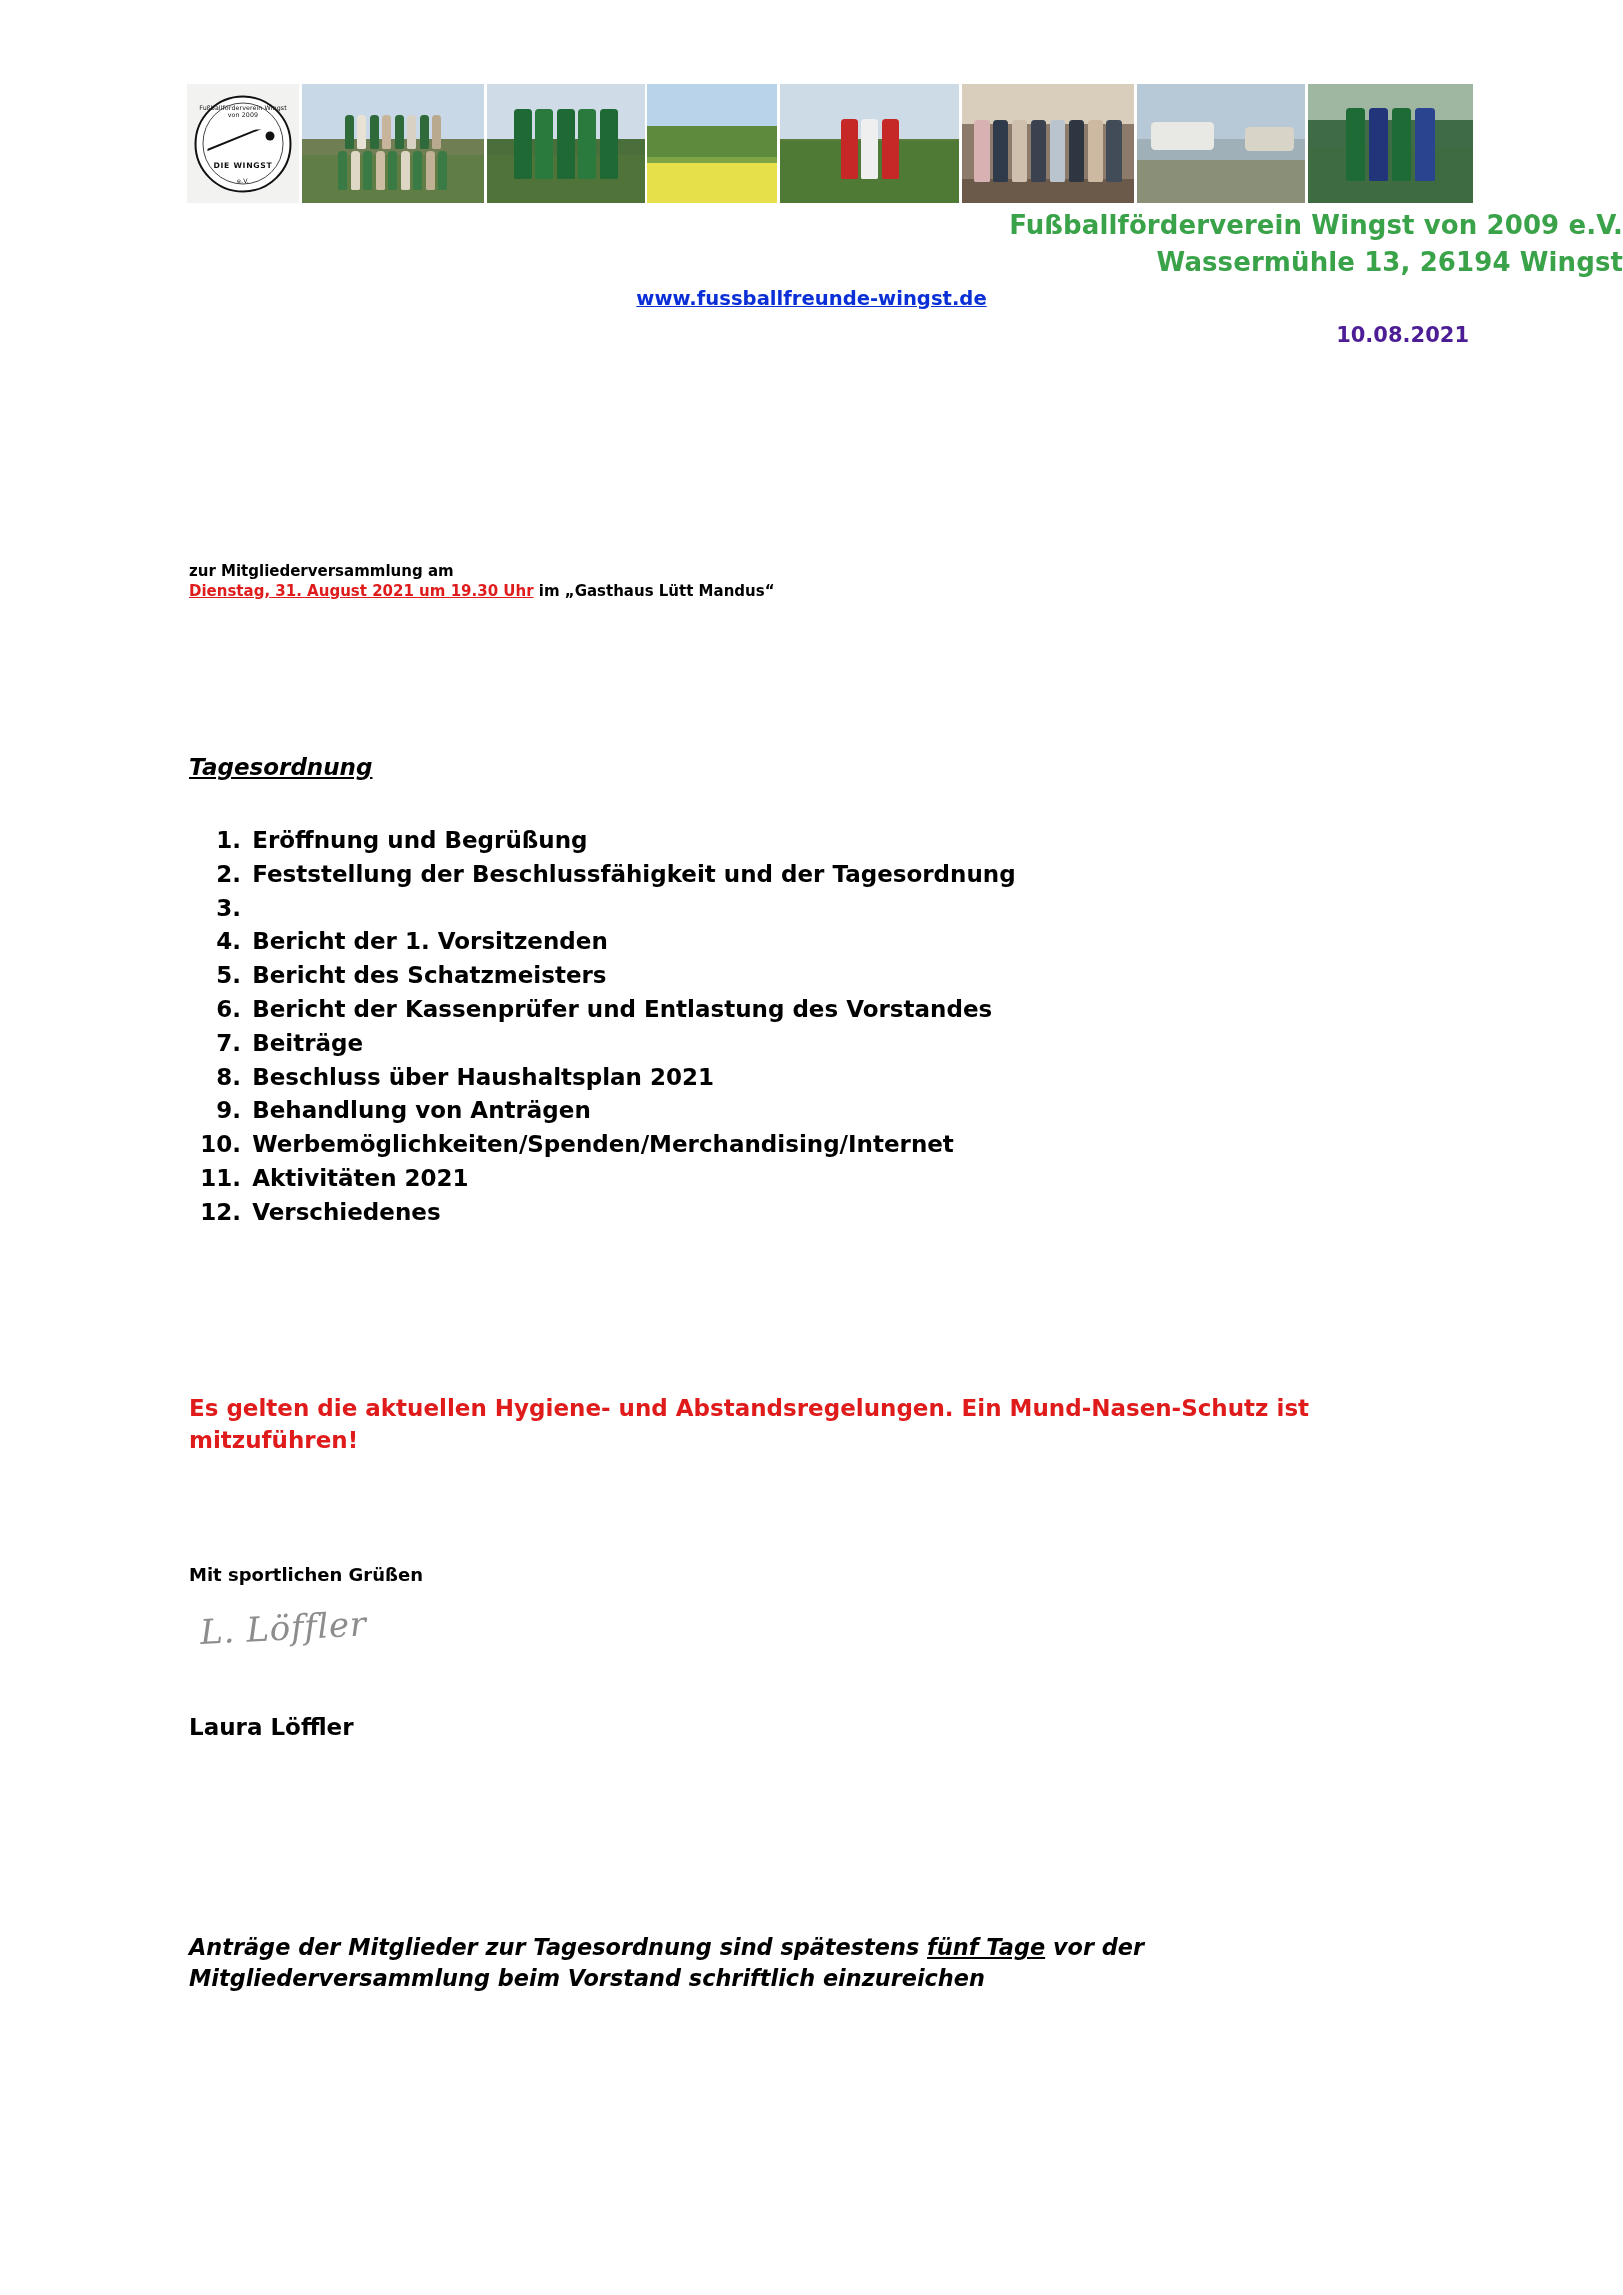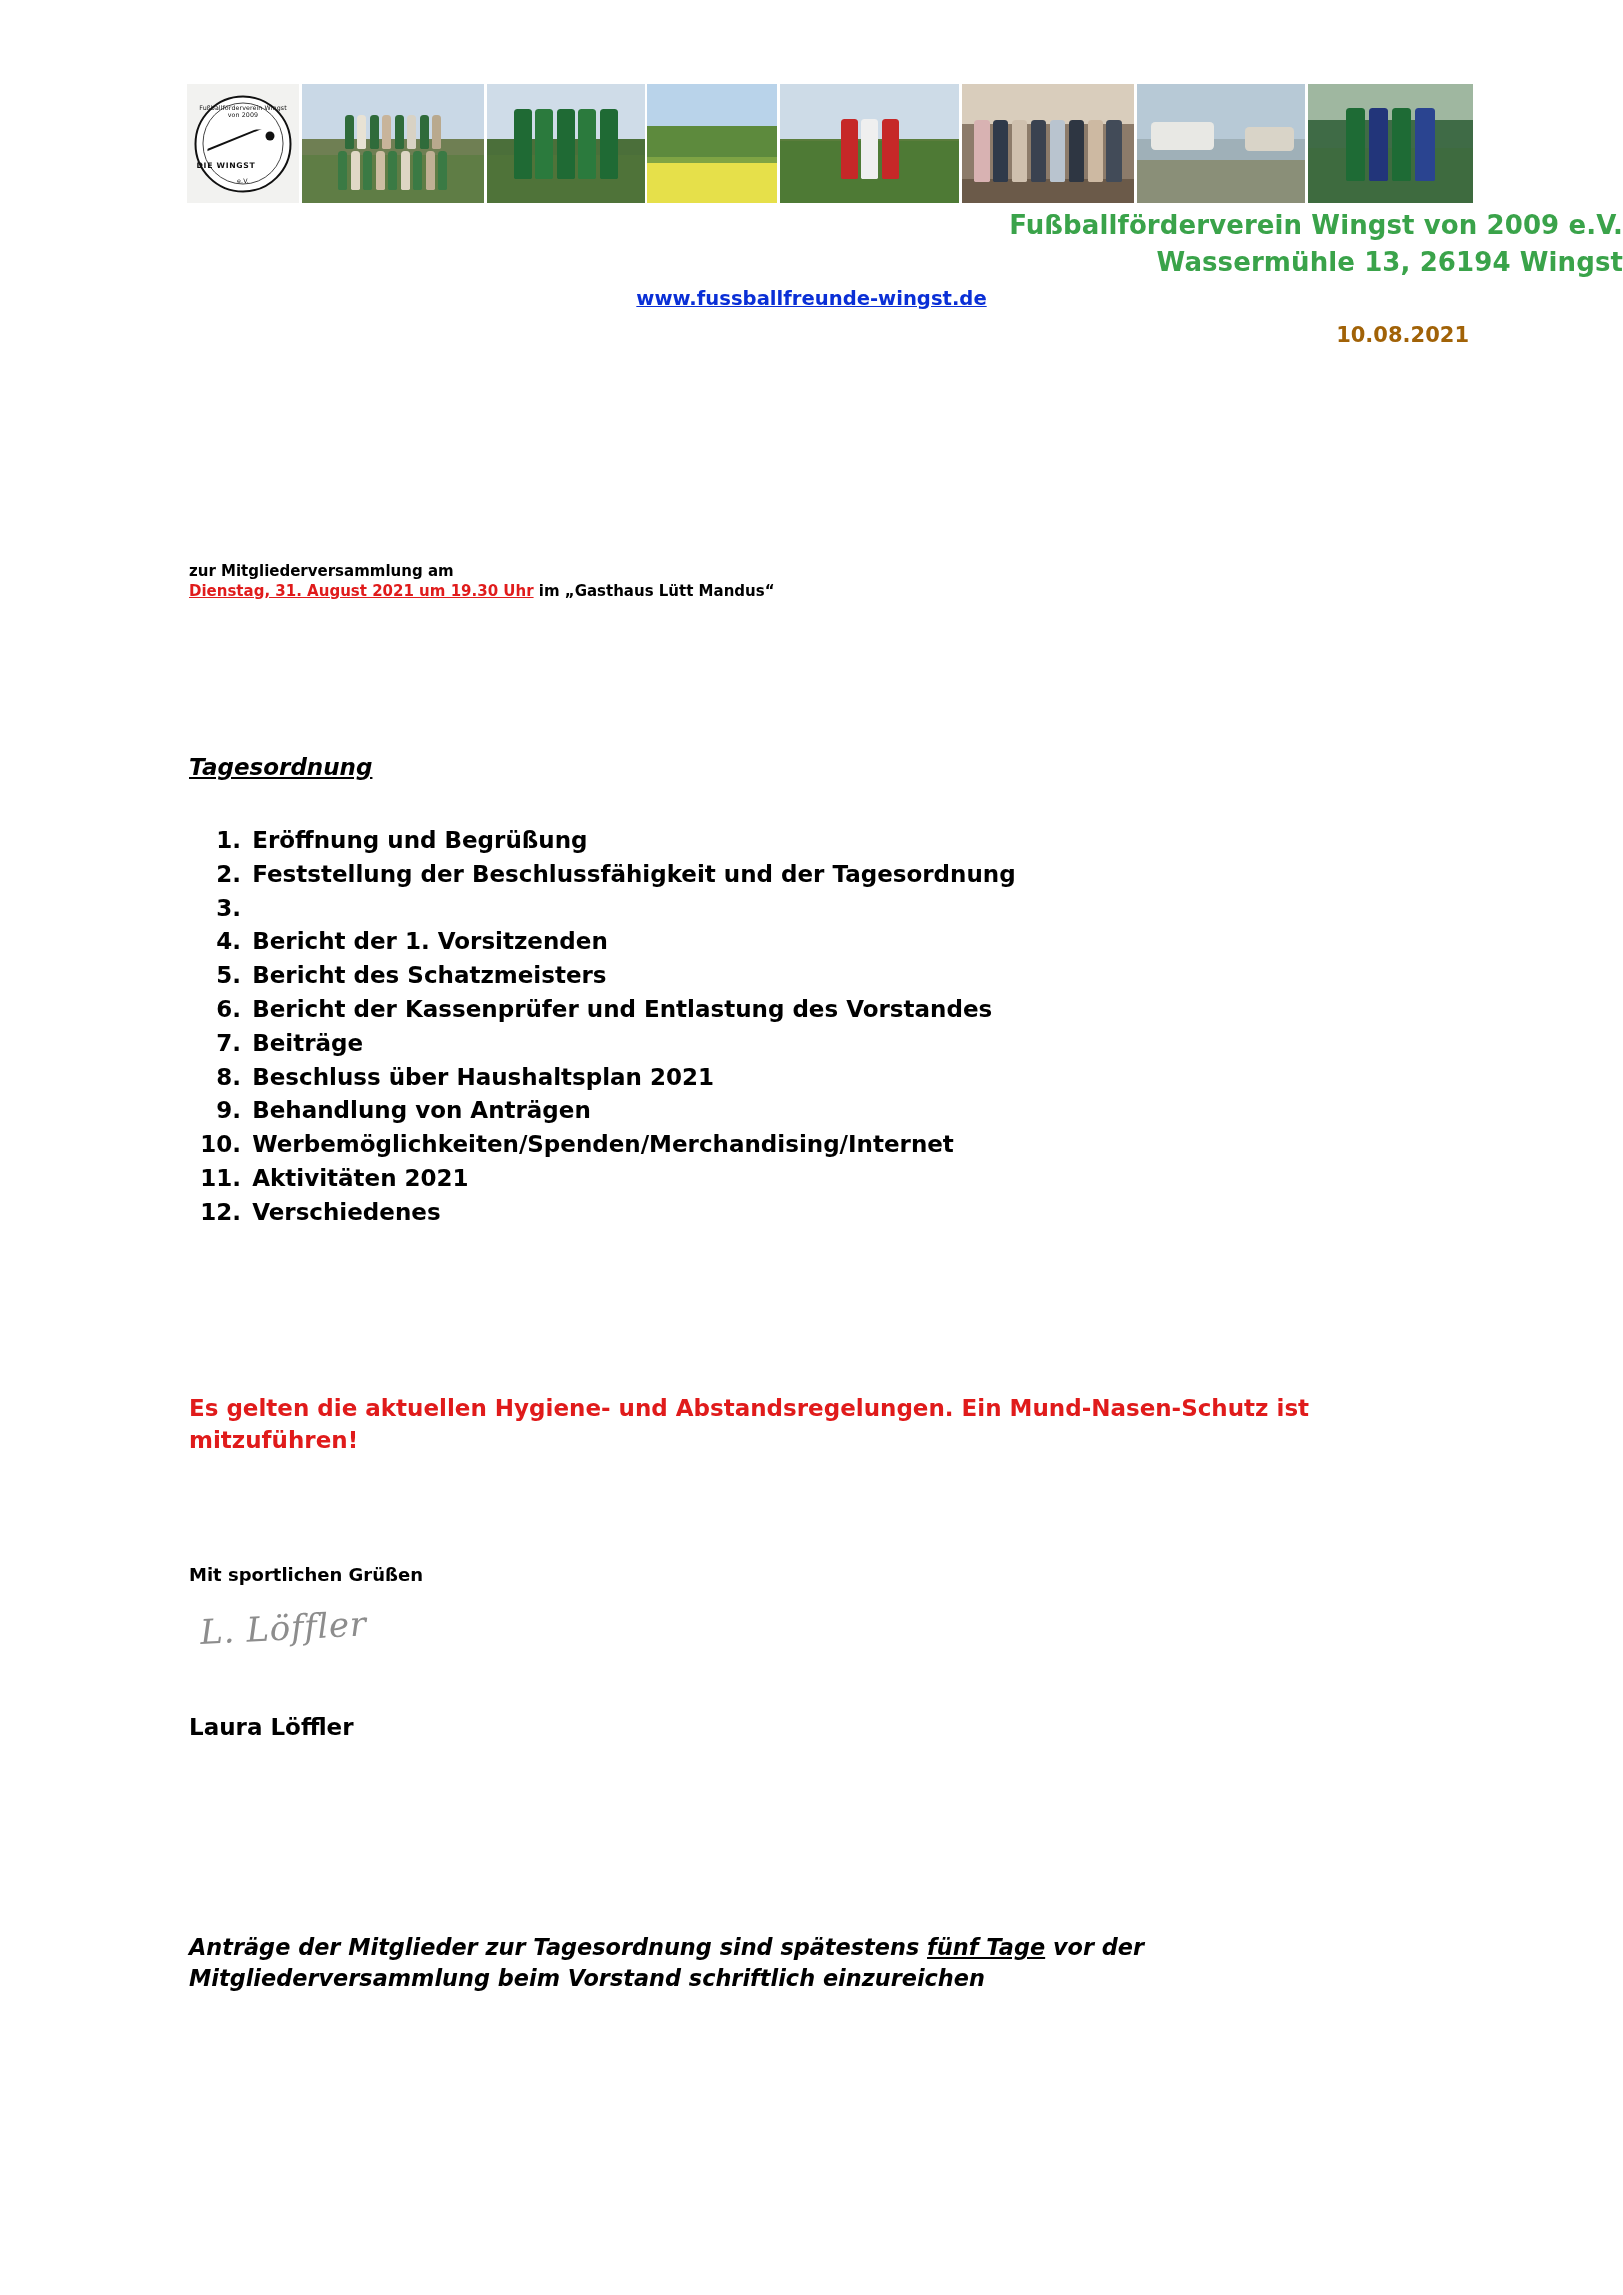--- a/index.html
+++ b/index.html
@@ -92,21 +92,21 @@
   .crest-ball {
     position: absolute;
     right: 4.2px; top: 2.8px;
     width: 9px; height: 9px;
     border-radius: 50%;
     background: #111;
   }
   .crest-label {
     position: absolute;
     left: 0; right: 17px; bottom: 21px;
-    text-align: left;
+    text-align: right;
     font-size: 7.7px;
     font-weight: bold;
     letter-spacing: 0.7px;
     color: #111;
   }
 
   
   .ph-sky   { position:absolute; left:0; right:0; top:0; height:46%; }
   .ph-grass { position:absolute; left:0; right:0; bottom:0; height:40%; }
   .ph-row   { position:absolute; left:0; right:0; display:flex; justify-content:center; gap:3.5px; }
@@ -134,21 +134,21 @@
     font-weight: bold;
     color: #0a2fd6;
     text-decoration: underline;
   }
   .doc-date {
     position: absolute;
     right: 154px;
     top: 323px;
     font-size: 21px;
     font-weight: bold;
-    color: #a16207;
+    color: #4c1d95;
   }
 
   
   .title {
     position: absolute;
     left: 189px;
     top: 435px;
     font-size: 55px;
     font-weight: bold;
     font-style: italic;

